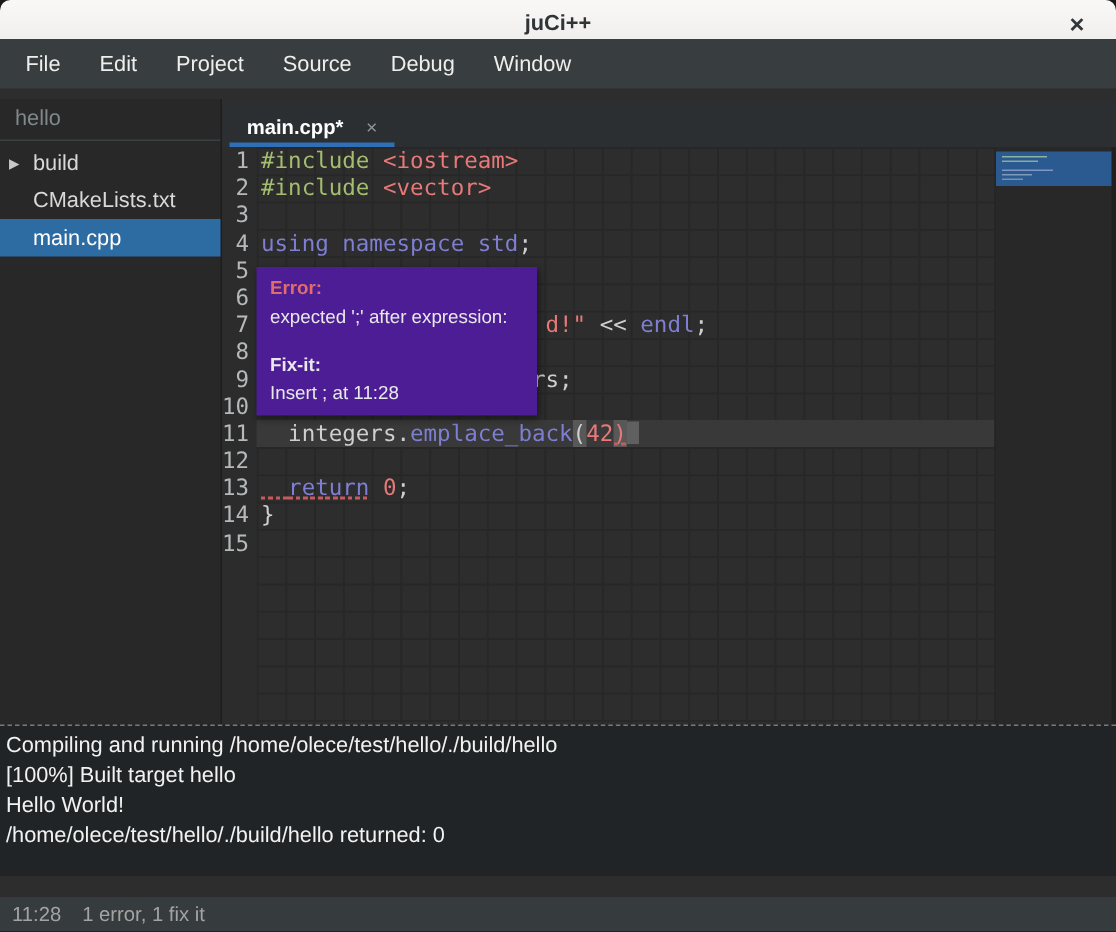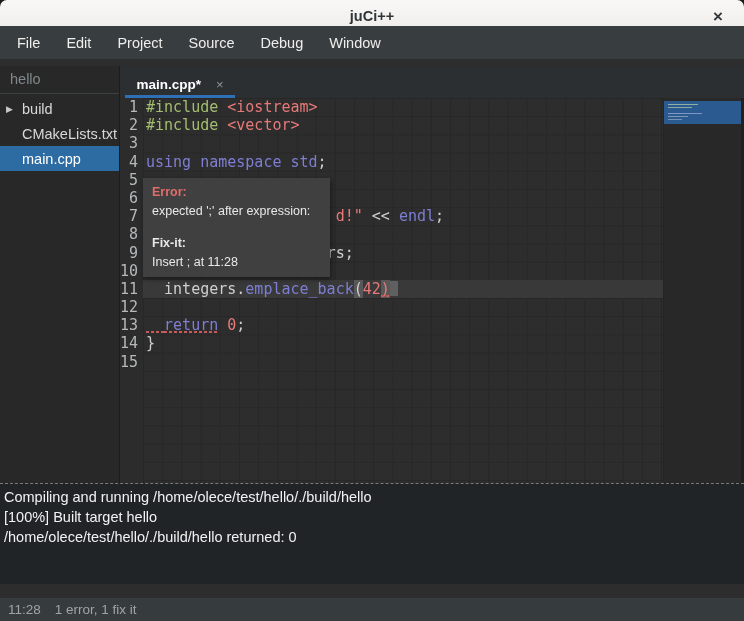--- a/index.html
+++ b/index.html
@@ -18,21 +18,21 @@
   
   .menubar { position:absolute; left:0; top:26px; width:744px; height:33px;
     background:#383d3f; display:flex; align-items:center; padding-left:4px; }
   .menu-item { color:#eeeeec; font-size:14.5px; padding:0 13px; height:33px;
     display:flex; align-items:center; }
 
   
   .main { position:absolute; left:0; top:66px; width:744px; height:431px; display:flex; }
 
   
-  .sidebar { width:120px; height:431px; background:#282828; border-right:1px solid #1d1d1d; }
+  .sidebar { width:148px; height:431px; background:#282828; border-right:1px solid #1d1d1d; }
   .filter { height:28px; line-height:27px; padding-left:10px; color:#7f888b;
     font-size:14.5px; border-bottom:1px solid #3b4042; }
   .tree { padding-top:2px; }
   .tree-item { height:25px; display:flex; align-items:center; color:#d8d8d8; font-size:14.5px; }
   .tree-item .expander { width:16px; margin-left:6px; font-size:9px; color:#c8c8c8; text-align:left; }
   .tree-item .no-exp { width:16px; margin-left:6px; }
   .tree-item.selected { background:#2d6ba3; color:#ffffff; }
 
   
   .editor { flex:1; display:flex; flex-direction:column; }
@@ -65,21 +65,21 @@
   .tok-cur { display:inline-block; width:8px; height:15px; background:#606060; vertical-align:-2px; }
 
   
   .minimap { width:81px; background:#282828; position:relative; border-left:1px solid #242424; }
   .mini-viewport { position:absolute; left:0; top:3px; width:78px; height:23px; background:#2a5a8f; padding:3px 0 0 4px; }
   .mini-line { height:1px; margin-bottom:2px; }
   .mini-edge { position:absolute; right:0; top:0; width:3px; height:100%; background:#202020; }
 
   
   .tooltip { position:absolute; left:23px; top:80px; width:187px; height:99px;
-    background:#404040; z-index:6; padding:5px 9px; font-size:12.5px; color:#e8e8e8;
+    background:#4c1d95; z-index:6; padding:5px 9px; font-size:12.5px; color:#e8e8e8;
     box-shadow:1px 2px 5px rgba(0,0,0,0.45); }
   .tip-error { color:#e06c6c; font-weight:bold; line-height:19px; }
   .tip-text { line-height:19px; }
   .tip-gap { height:13px; }
   .tip-fix { font-weight:bold; line-height:19px; }
 
   
   .terminal { position:absolute; left:0; top:483px; width:744px; height:101px;
     background:#212426; border-top:1px dashed #7a7a7a; padding:3px 4px; }
   .term-line { color:#f2f2f2; font-size:14.5px; line-height:20px; }
@@ -192,20 +192,21 @@
           <div class="tip-fix">Fix-it:</div>
           <div class="tip-text">Insert ; at 11:28</div>
         </div>
       </div>
     </div>
   </div>
 
   <div class="terminal">
       <div class="term-line">Compiling and running /home/olece/test/hello/./build/hello</div>
       <div class="term-line">[100%] Built target hello</div>
+      <div class="term-line">Hello World!</div>
       <div class="term-line">/home/olece/test/hello/./build/hello returned: 0</div>
     </div>
 
   <div class="statusbar">
     <span class="status-text">11:28</span>
     <span class="status-text">1 error, 1 fix it</span>
   </div>
 
 </div>
 

